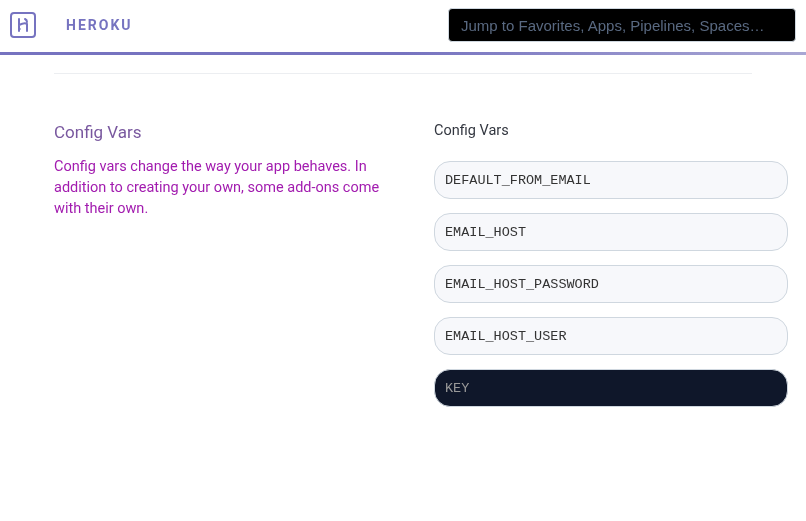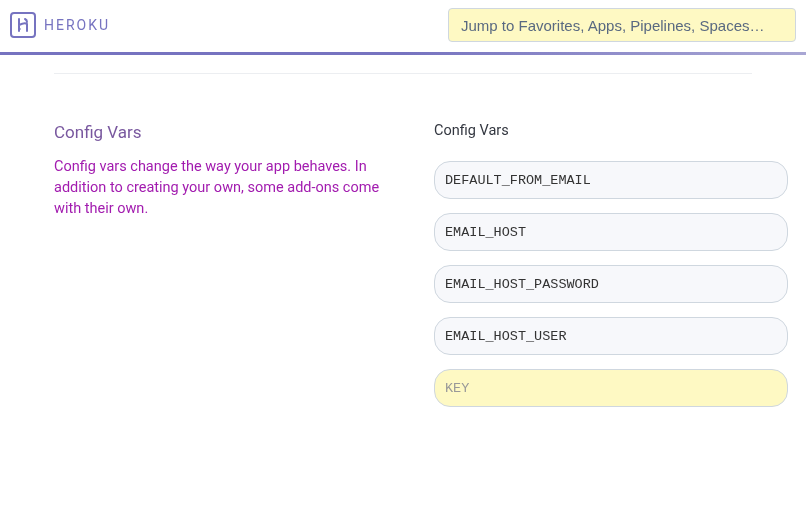--- a/index.html
+++ b/index.html
@@ -43,37 +43,38 @@
       display: flex;
       align-items: center;
       justify-content: center;
     }
     .logo-box svg {
       width: 14px;
       height: 16px;
     }
     .logo-text {
       color: #7673c0;
-      font-weight: 400;
+      font-weight: 700;
       font-size: 14px;
       letter-spacing: 2px;
+      margin-left: 22px;
     }
     .search-wrap {
       margin-left: auto;
       width: 348px;
     }
     .search-input {
       width: 100%;
       height: 34px;
       border: 1px solid #cfd7df;
       border-radius: 4px;
       padding: 0 12px;
       font-size: 15px;
       color: #596981;
-      background: #fef9c3;
+      background: #000000;
     }
     .search-input::placeholder {
       color: #596981;
     }
     .content {
       display: flex;
       padding: 0 0 0 54px;
     }
     .divider-top {
       height: 1px;
@@ -114,21 +115,21 @@
       height: 38px;
       border: 1px solid #cfd7df;
       border-radius: 16px;
       background: #f7f8fb;
       padding: 0 10px;
       font-family: "SFMono-Regular", Consolas, "Liberation Mono", Menlo, monospace;
       font-size: 13.5px;
       color: #333;
     }
     .var-input.empty-key {
-      background: #fef9c3;
+      background: #0f172a;
       color: #888;
     }
     .var-input::placeholder {
       color: #999;
     }
   </style>
 </head>
 <body>
 
 <div class="header">

